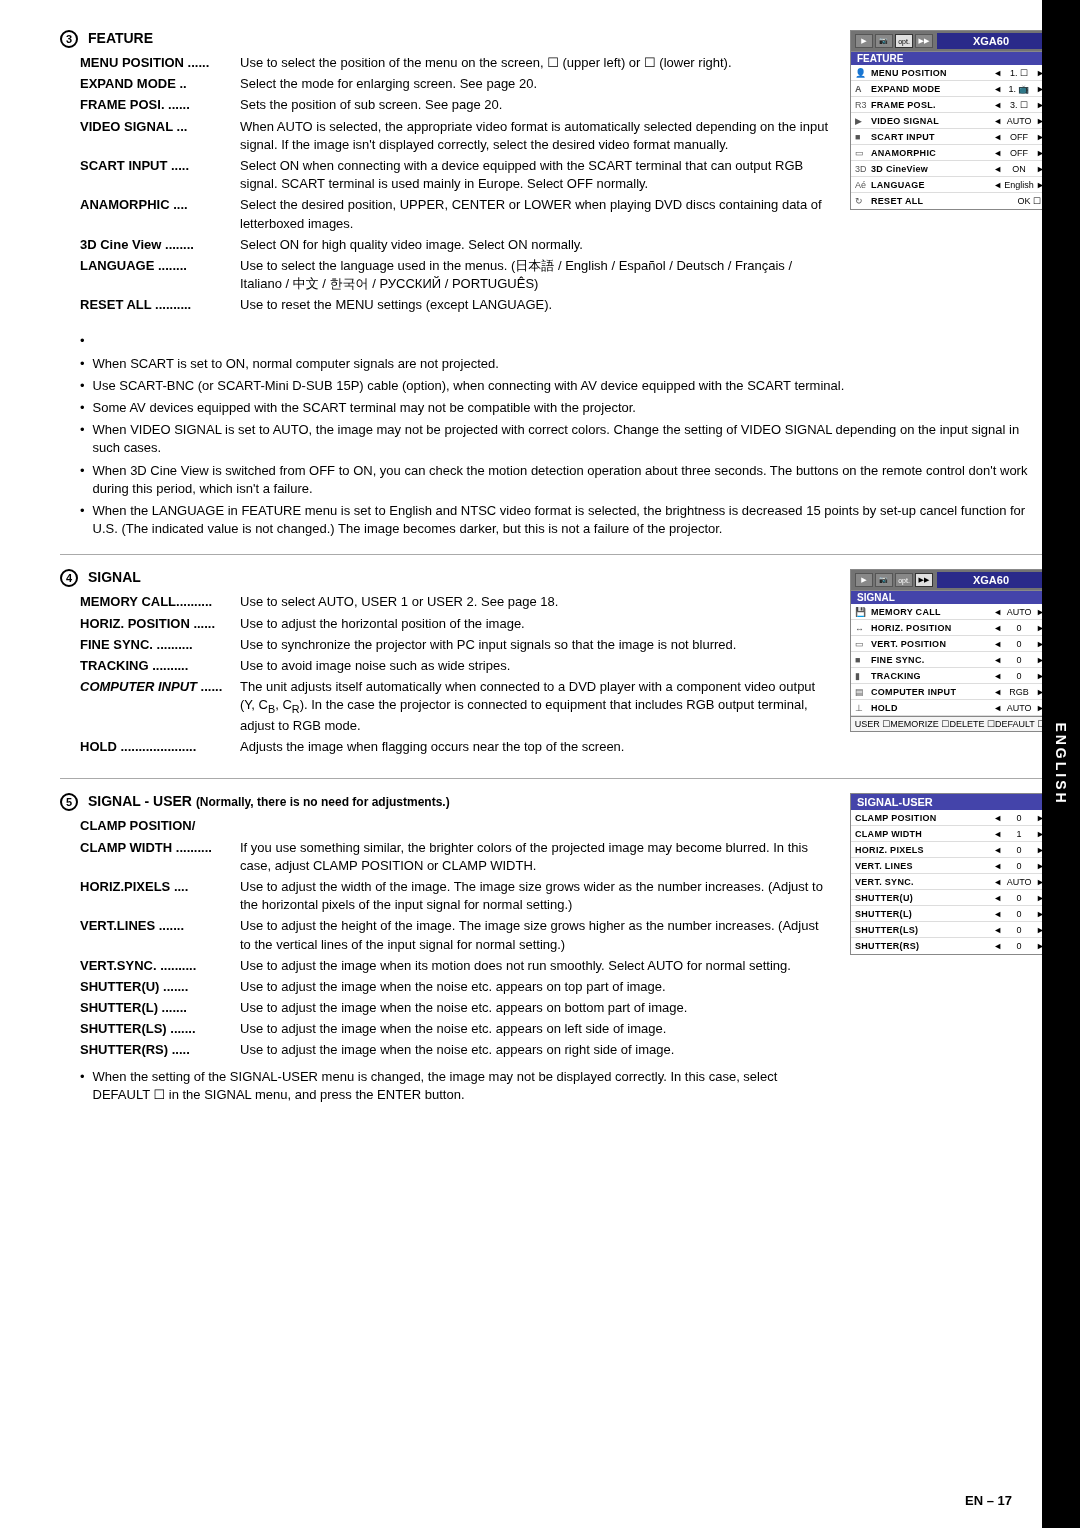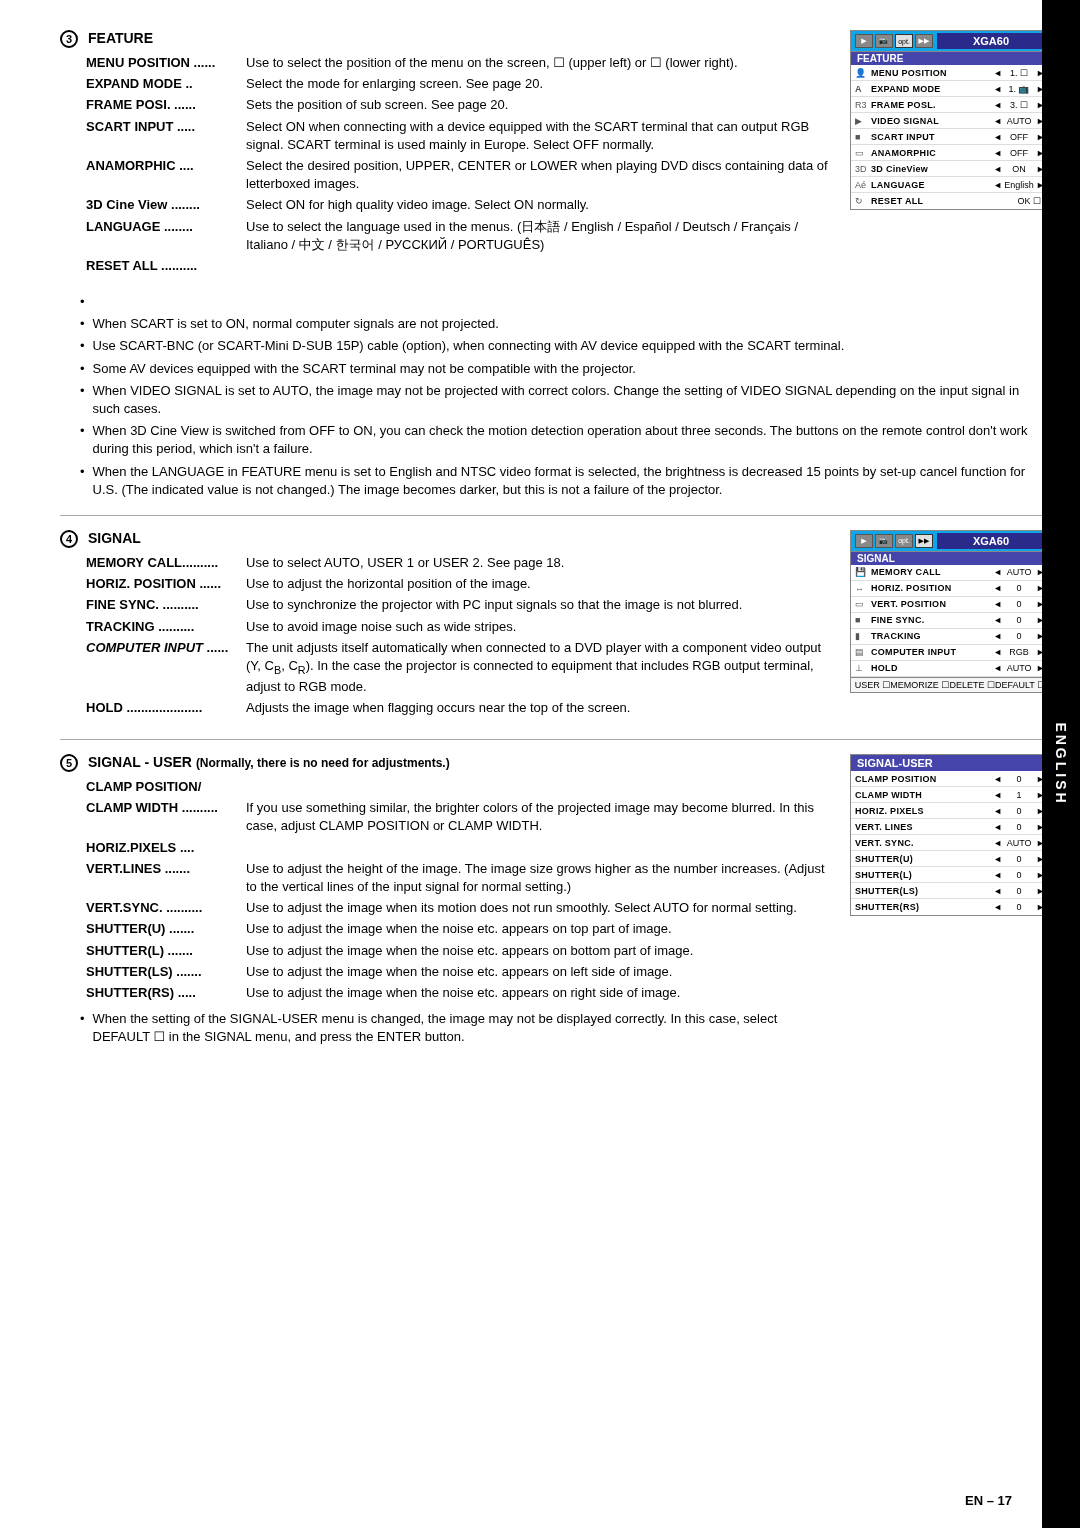--- a/index.html
+++ b/index.html
@@ -59,21 +59,21 @@
       border: 2px solid #000;
       border-radius: 50%;
       font-size: 11px;
       font-weight: bold;
       margin-right: 4px;
       flex-shrink: 0;
     }
 
     
     .def-list {
-      margin-left: 26px;
+      margin-left: 20px;
       margin-bottom: 8px;
     }
     .def-item {
       display: flex;
       margin-bottom: 3px;
       line-height: 1.4;
     }
     .def-term {
       min-width: 160px;
       font-weight: bold;
@@ -112,21 +112,21 @@
       flex-shrink: 0;
     }
 
     
     .menu-table {
       border: 1px solid #888;
       font-size: 10px;
       width: 200px;
     }
     .menu-header-row {
-      background: #0ea5e9;
+      background: #737373;
       display: flex;
       align-items: center;
       padding: 2px 4px;
       border-bottom: 1px solid #888;
       gap: 4px;
     }
     .menu-title-bar {
       background: #2a2a8a;
       color: #fff;
       padding: 2px 6px;
@@ -248,37 +248,42 @@
         </div>
         <div class="def-item">
           <span class="def-term">EXPAND MODE ..</span>
           <span class="def-desc">Select the mode for enlarging screen. See page 20.</span>
         </div>
         <div class="def-item">
           <span class="def-term">FRAME POSI. ......</span>
           <span class="def-desc">Sets the position of sub screen. See page 20.</span>
         </div>
         <div class="def-item">
+          <span class="def-term">VIDEO SIGNAL ...</span>
+          <span class="def-desc">When AUTO is selected, the appropriate video format is automatically selected depending on the input signal. If the image isn't displayed correctly, select the desired video format manually.</span>
+        </div>
+        <div class="def-item">
           <span class="def-term">SCART INPUT .....</span>
           <span class="def-desc">Select ON when connecting with a device equipped with the SCART terminal that can output RGB signal. SCART terminal is used mainly in Europe. Select OFF normally.</span>
         </div>
         <div class="def-item">
           <span class="def-term">ANAMORPHIC ....</span>
           <span class="def-desc">Select the desired position, UPPER, CENTER or LOWER when playing DVD discs containing data of letterboxed images.</span>
         </div>
         <div class="def-item">
           <span class="def-term">3D Cine View ........</span>
           <span class="def-desc">Select ON for high quality video image. Select ON normally.</span>
         </div>
         <div class="def-item">
           <span class="def-term">LANGUAGE ........</span>
           <span class="def-desc">Use to select the language used in the menus. (日本語 / English / Español / Deutsch / Français / Italiano / 中文 / 한국어 / РУССКИЙ / PORTUGUÊS)</span>
         </div>
         <div class="def-item">
           <span class="def-term">RESET ALL ..........</span>
+          <span class="def-desc">Use to reset the MENU settings (except LANGUAGE).</span>
         </div>
       </div>
     </div>
 
     <div class="menu-image">
       <div class="menu-table">
         <div class="menu-header-row">
           <div class="tab-icons">
             <div class="tab-icon">▶</div>
             <div class="tab-icon">📷</div>
@@ -505,20 +510,21 @@
         <div class="def-item">
           <span class="def-term">CLAMP POSITION/</span>
           <span class="def-desc"></span>
         </div>
         <div class="def-item">
           <span class="def-term">CLAMP WIDTH ..........</span>
           <span class="def-desc">If you use something similar, the brighter colors of the projected image may become blurred. In this case, adjust CLAMP POSITION or CLAMP WIDTH.</span>
         </div>
         <div class="def-item">
           <span class="def-term">HORIZ.PIXELS ....</span>
+          <span class="def-desc">Use to adjust the width of the image. The image size grows wider as the number increases. (Adjust to the horizontal pixels of the input signal for normal setting.)</span>
         </div>
         <div class="def-item">
           <span class="def-term">VERT.LINES .......</span>
           <span class="def-desc">Use to adjust the height of the image. The image size grows higher as the number increases. (Adjust to the vertical lines of the input signal for normal setting.)</span>
         </div>
         <div class="def-item">
           <span class="def-term">VERT.SYNC. ..........</span>
           <span class="def-desc">Use to adjust the image when its motion does not run smoothly. Select AUTO for normal setting.</span>
         </div>
         <div class="def-item">

